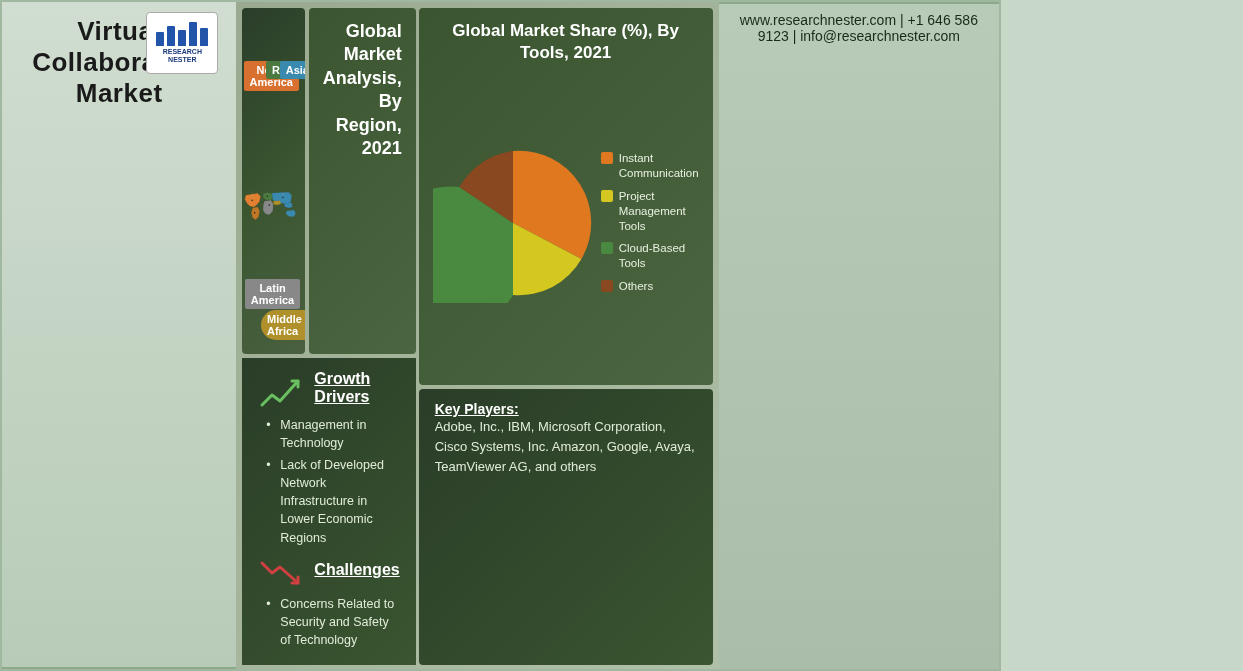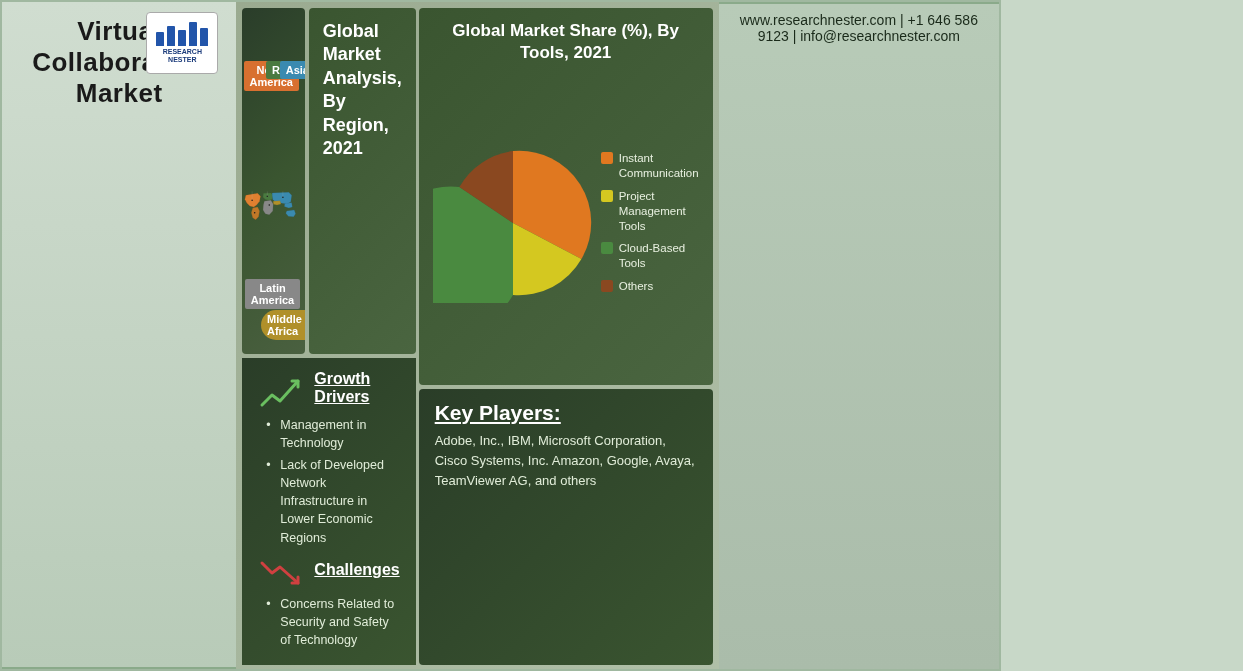--- a/index.html
+++ b/index.html
@@ -122,21 +122,21 @@
       flex: 0.85;
       padding: 12px 14px;
       display: flex;
       flex-direction: column;
       justify-content: flex-start;
     }
     .analysis-title {
       font-size: 18px;
       font-weight: bold;
       color: #fff;
-      text-align: left;
+      text-align: right;
       margin-bottom: 0;
       line-height: 1.3;
     }
     .analysis-text {
       font-size: 13px;
       color: #e8f0e0;
       text-align: justify;
       line-height: 1.55;
     }
 
@@ -247,25 +247,24 @@
     }
 
     
     .key-players-panel {
       background: linear-gradient(135deg, #2a3d28 0%, #3a5530 100%);
       border-radius: 4px;
       flex: 1;
       padding: 12px 16px;
     }
     .key-players-title {
-      font-size: 21px;
+      font-size: 14px;
       font-weight: bold;
       color: #fff;
       text-decoration: underline;
-      margin-bottom: 6px;
     }
     .key-players-text {
       font-size: 13px;
       color: #e0ecd8;
       line-height: 1.55;
     }
 
     
     .footer {
       background: linear-gradient(to bottom, #b8cbb8, #aabcaa);

